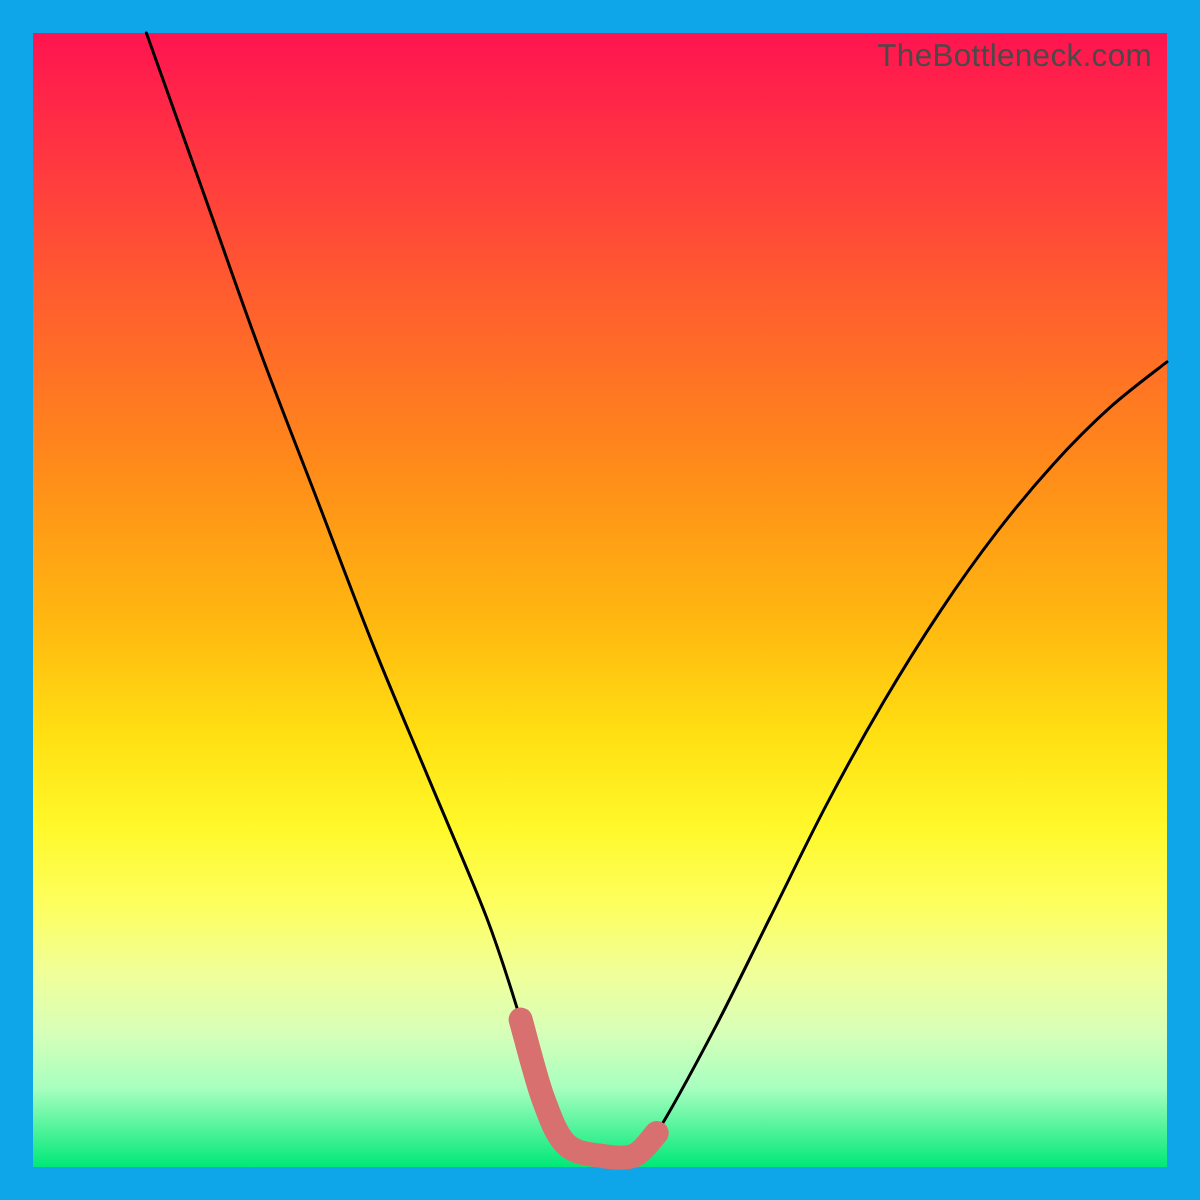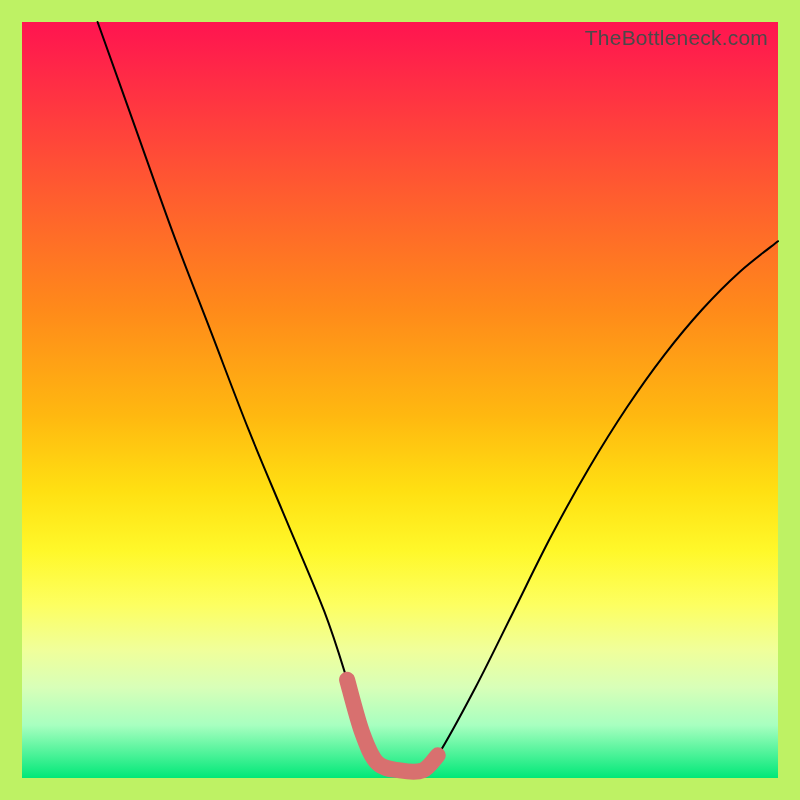--- a/index.html
+++ b/index.html
@@ -8,21 +8,21 @@
     width: 800px;
     height: 800px;
     background: #000;
     overflow: hidden;
     font-family: Arial, Helvetica, sans-serif;
   }
   .frame {
     position: relative;
     width: 800px;
     height: 800px;
-    background: #bef264;
+    background: #0ea5e9;
   }
   .plot-area {
     position: absolute;
     left: 22px;
     top: 22px;
     width: 756px;
     height: 756px;
     background: linear-gradient(to bottom,
       #ff1450 0%,
       #ff2d45 8%,

